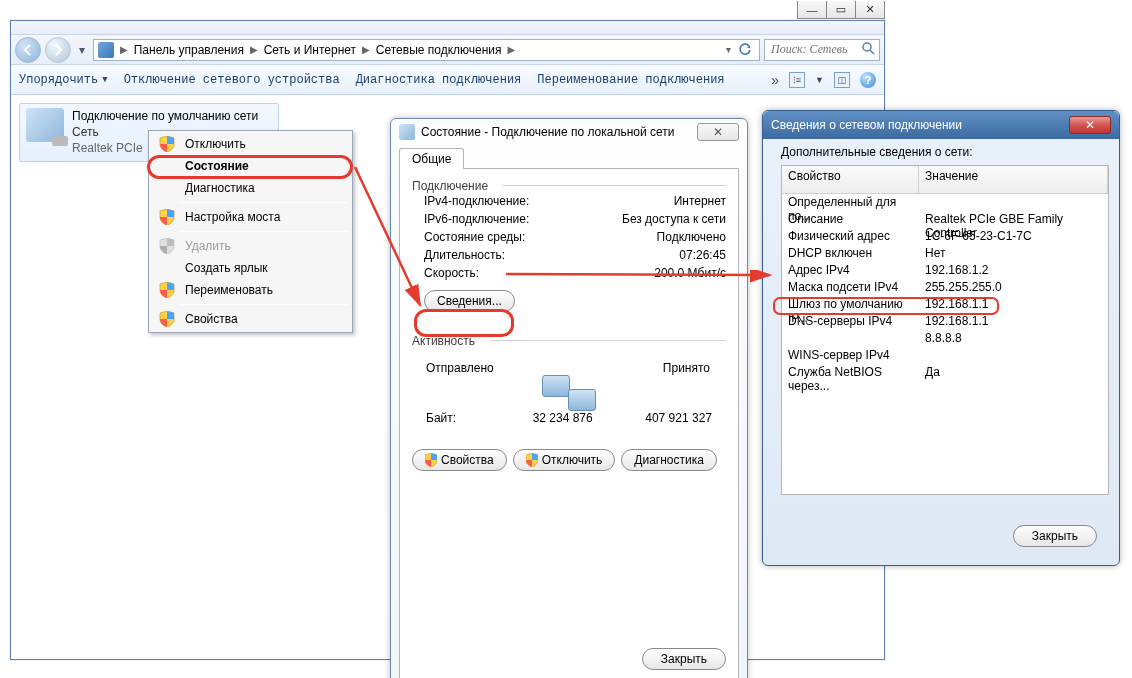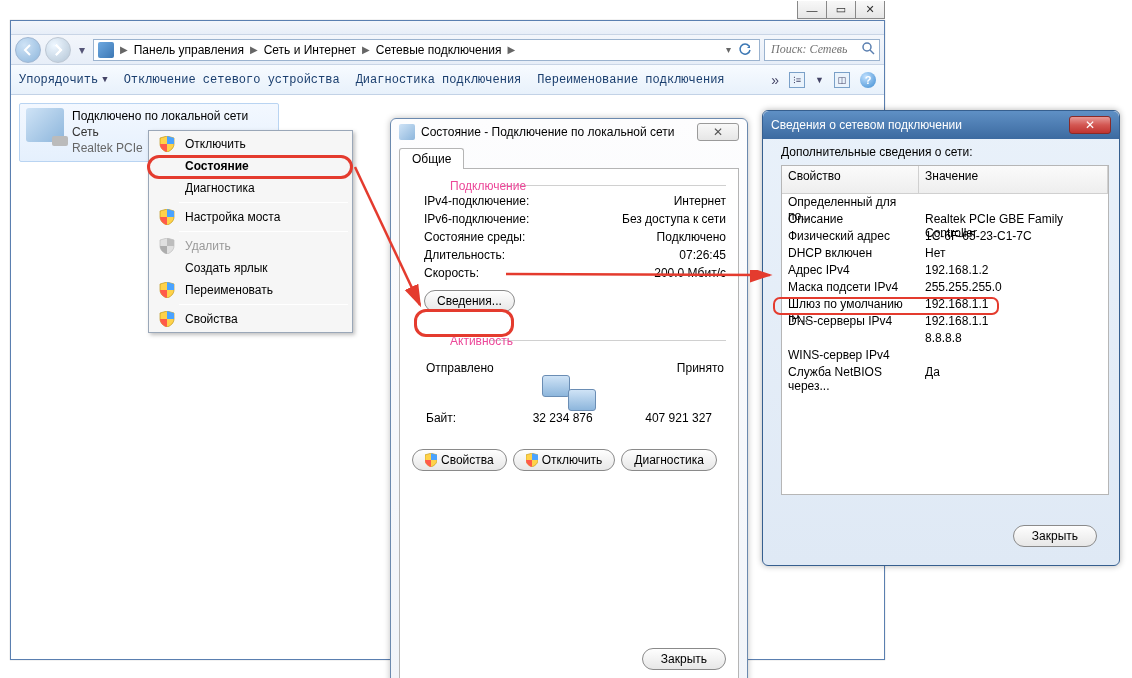--- a/index.html
+++ b/index.html
@@ -223,21 +223,21 @@
   }
   .tabbody{
     margin:0 8px 8px 8px;
     border:1px solid #b5b5b5;
     border-top:none;
     background:#fff;
     height: calc(100% - 26px - 22px - 10px);
     padding:10px 12px;
     position:relative;
   }
-  .group-lbl{ color:#ec4899;margin-left:38px; }
+  .group-lbl{ color:#404040; }
   .group-line{
     height:1px;background:#d0d0d0;margin: -8px 0 6px 90px;
   }
   .kv{
     display:flex;justify-content:space-between;
     padding:2px 0;
   }
   .kv .k{ padding-left:12px;}
   .details-btn-wrap{
     margin:8px 0 12px 12px;
@@ -258,21 +258,21 @@
     border:3px solid #e43b2e;
     border-radius:12px;
     pointer-events:none;
   }
   .activity{
     position:relative;
     text-align:center;
   }
   .activity .sendrecv{
     display:flex;justify-content:space-between;
-    margin:20px 2px 0 14px;
+    margin:20px 16px 0 14px;
   }
   .activity .monitors{
     position:absolute; left:50%; top:14px; transform:translateX(-50%);
     width:54px; height:36px;
   }
   .monitors .mon{
     position:absolute;width:28px;height:22px;
     border:1px solid #6a8db4;background:linear-gradient(#cfe3f6,#8db6dc);
     border-radius:3px;
   }
@@ -443,21 +443,21 @@
       <span class="drop">▼</span>
       <span class="paneicon">◫</span>
       <span class="helpicon">?</span>
     </div>
   </div>
 
   <div class="content">
     <div class="conn-item">
       <div class="nicicon"></div>
       <div class="txt">
-        <div class="title">Подключено по локальной сети</div>
+        <div class="title">Подключение по умолчанию сети</div>
         <div class="net">Сеть</div>
         <div class="dev">Realtek PCIe</div>
       </div>
     </div>
   </div>
 </div>
 
 <div class="ctxmenu">
   <div class="row">
     <span class="iconcell">

